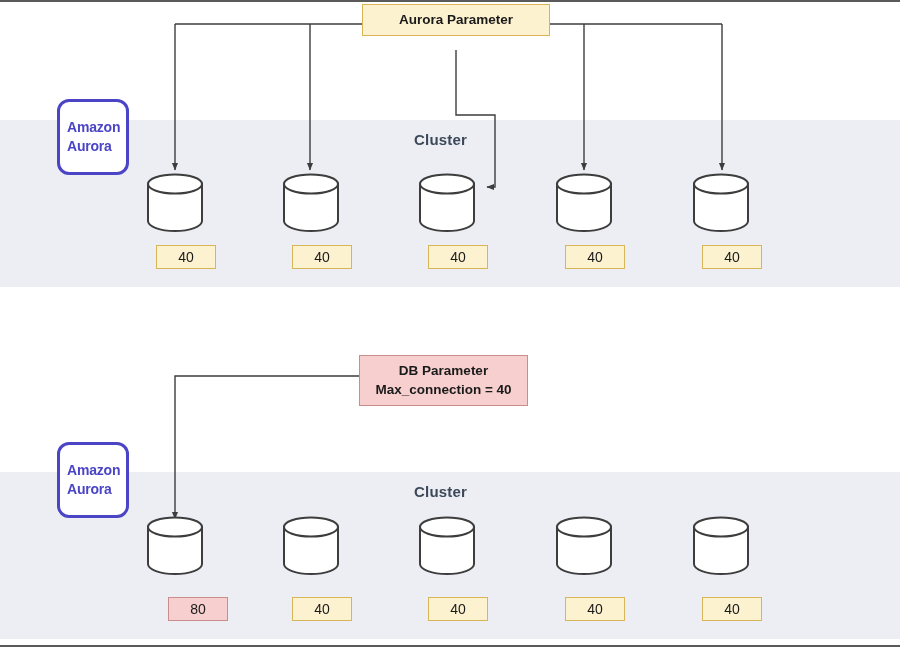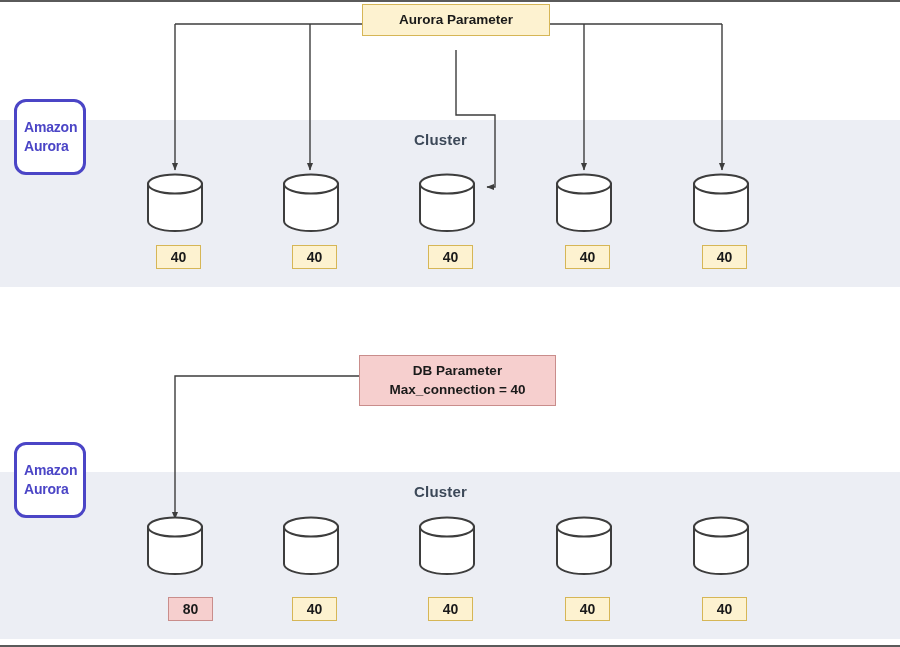--- a/index.html
+++ b/index.html
@@ -32,20 +32,21 @@
     position:absolute;
     width:72px;height:76px;
     border:3px solid #4b45c6;
     border-radius:12px;
     background:#ffffff;
     box-sizing:border-box;
     display:flex;
     flex-direction:column;
     justify-content:center;
     padding-left:7px;
+    margin-left:43px;
   }
   .aurora-badge span{
     display:block;
     color:#4b45c6;
     font-weight:bold;
     font-size:14px;
     line-height:19px;
     letter-spacing:-0.2px;
   }
   #aurora-1{left:14px;top:97px;}
@@ -62,21 +63,21 @@
     color:#1a1a1a;
     padding:5px 10px 6px 10px;
     white-space:nowrap;
   }
   #cluster-param-box{
     left:362px;top:2px;width:188px;
     background:#fdf2d0;
     border:1px solid #d6b656;
   }
   #db-param-box{
-    left:359px;top:353px;width:197px;
+    left:359px;top:353px;width:169px;
     background:#f6cfce;
     border:1px solid #c98d8b;
   }
 
   
   .cluster-label{
     position:absolute;
     font-size:15px;
     font-weight:bold;
     color:#3c4858;
@@ -88,24 +89,24 @@
   
   .cyl{
     position:absolute;
     width:58px;height:57px;
   }
   .cyl svg{display:block;width:58px;height:57px;overflow:visible;}
 
   
   .chip{
     position:absolute;
-    width:45px;height:24px;
+    width:60px;height:24px;
     box-sizing:border-box;
     display:flex;align-items:center;justify-content:center;
-    font-size:14px;font-weight:bold;color:#1a1a1a;
+    font-size:14px;font-weight:normal;color:#1a1a1a;
   }
   .chip.tan{background:#fdf2d0;border:1px solid #d6b656;}
   .chip.pink{background:#f6cfce;border:1px solid #c98d8b;}
 
   
   #wires{
     position:absolute;left:0;top:0;
     width:900px;height:647px;
     pointer-events:none;
   }

